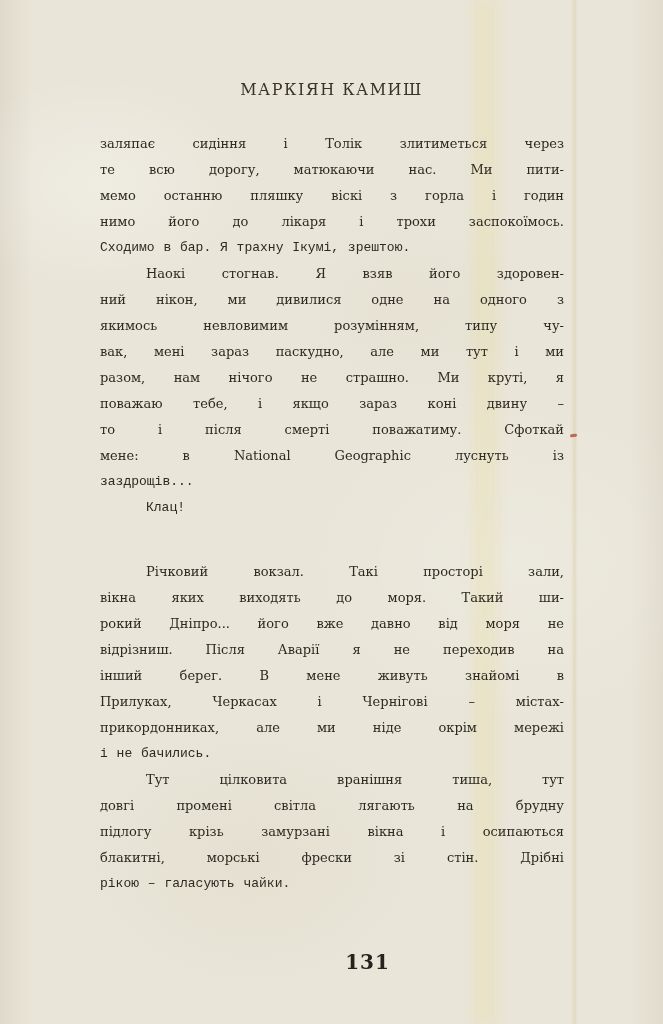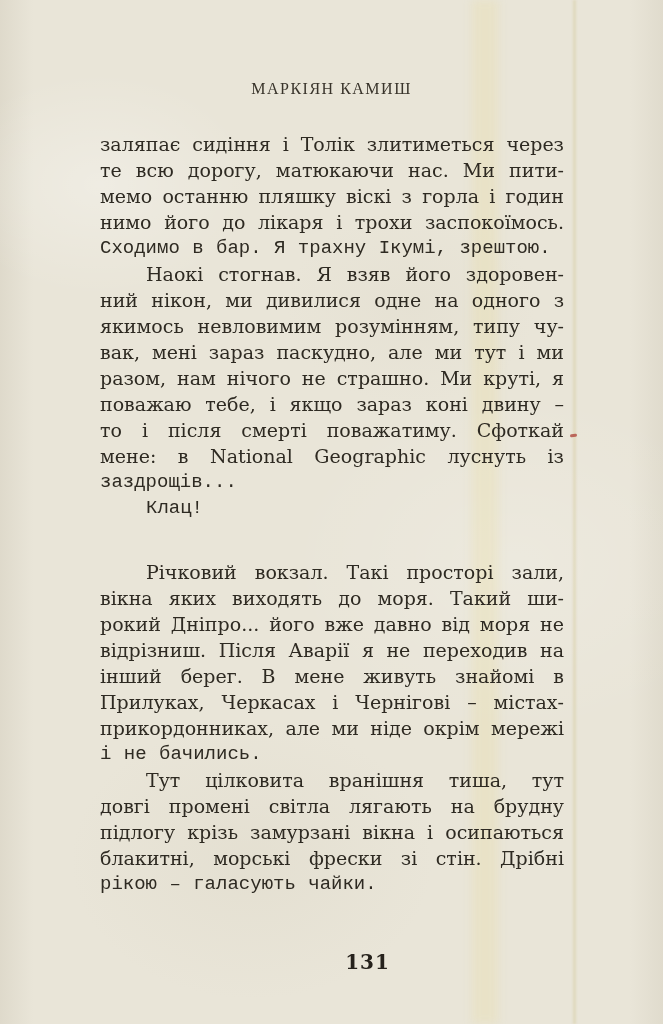--- a/index.html
+++ b/index.html
@@ -52,27 +52,26 @@
     opacity: 0.8;
   }
   .running-head {
     position: absolute;
     top: 80px; left: 0;
     width: 100%;
     text-align: center;
     font-size: 16px;
     letter-spacing: 1.5px;
     color: #39342b;
-    font-family: Liberation Serif, serif;
   }
   .body-text {
     position: absolute;
     left: 100px; top: 131px;
     width: 464px;
-    font-size: 19px;
+    font-size: 13px;
     line-height: 26px;
   }
   .line {
     text-align: justify;
     text-align-last: justify;
     word-spacing: 1px;
   }
   .line.last { text-align-last: left; font-family: Liberation Mono, monospace; }
   .line.indent { padding-left: 46px; }
   .para.gap { margin-top: 38px; }

